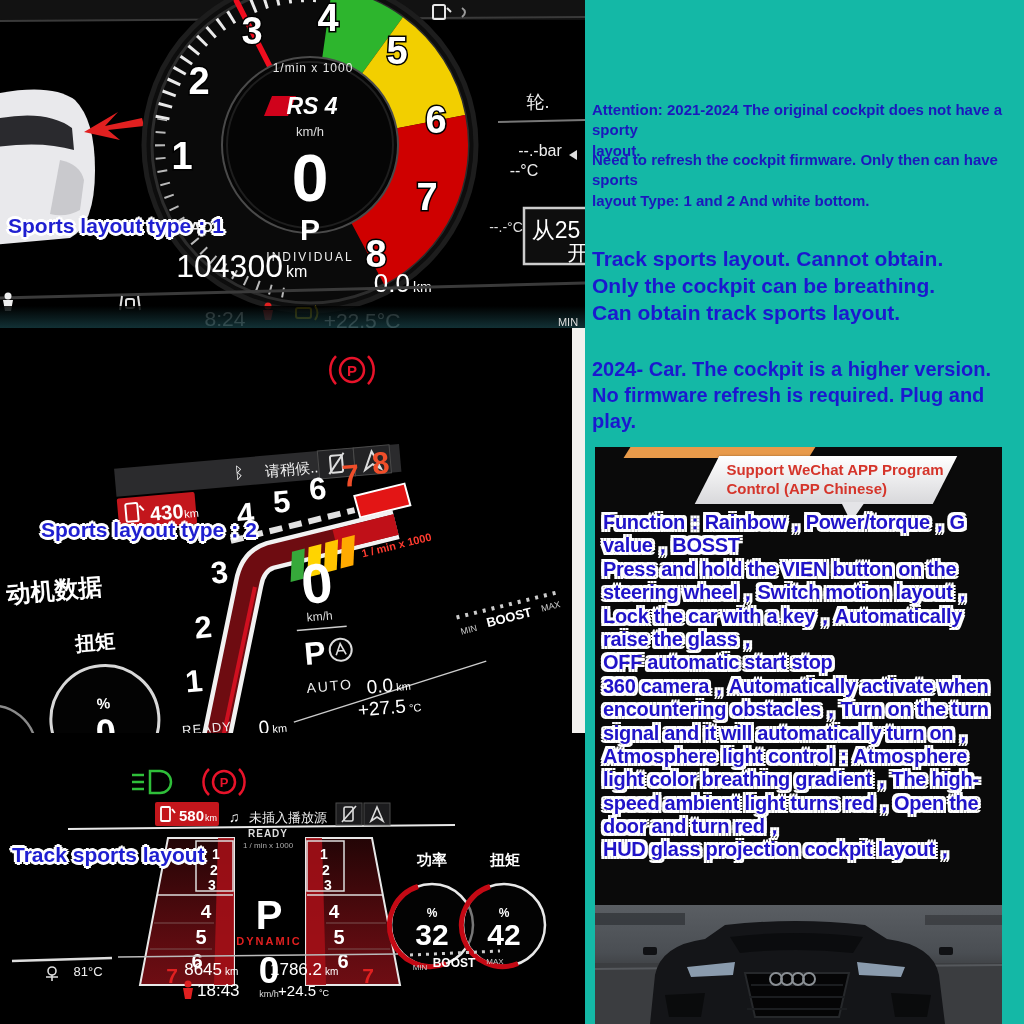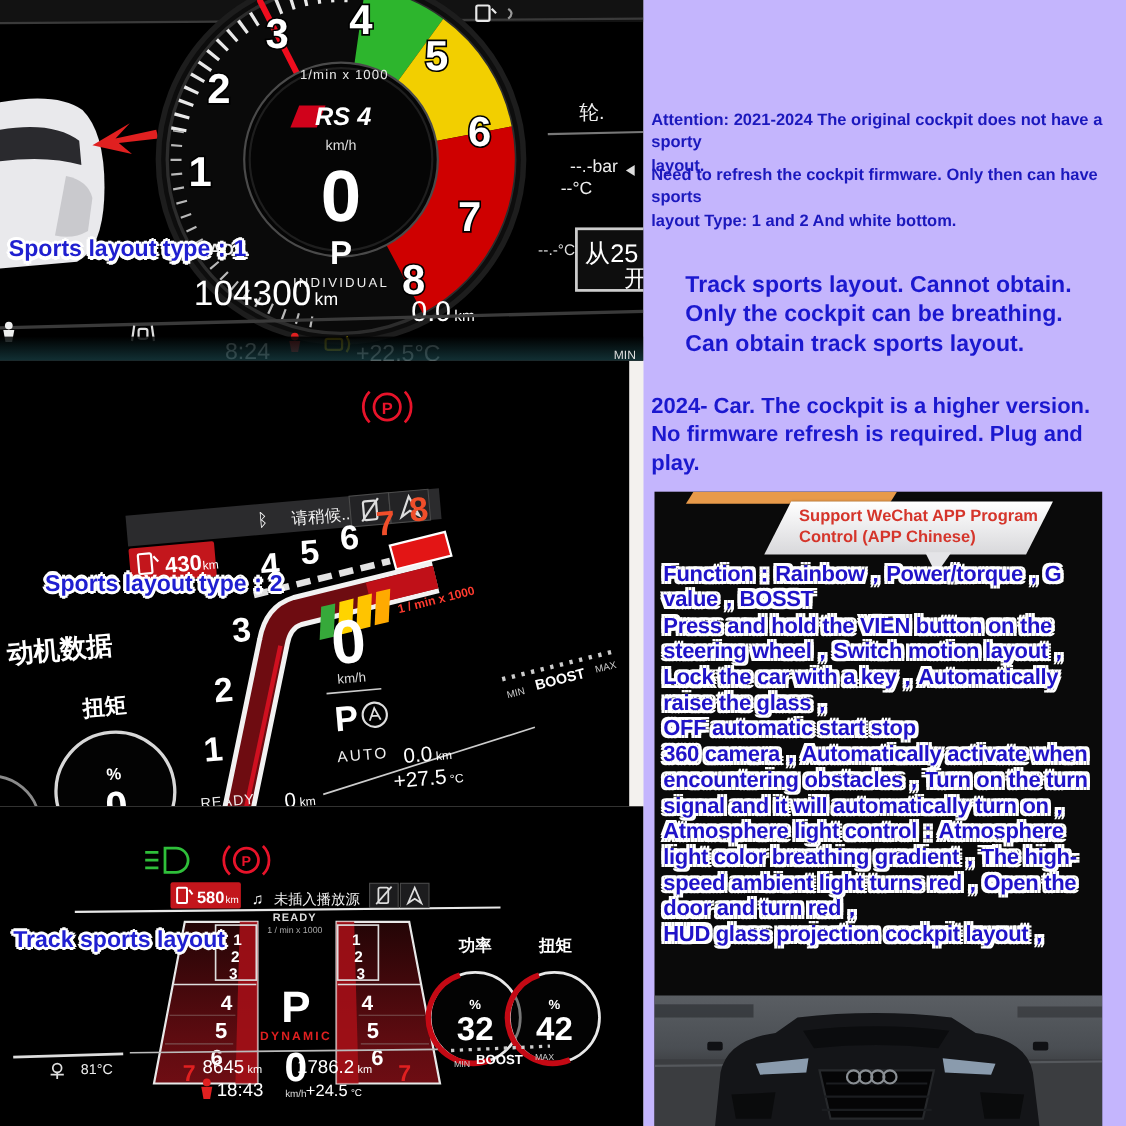--- a/index.html
+++ b/index.html
@@ -4,23 +4,23 @@
 <style>
   html,body{margin:0;padding:0;background:#fff;}
   *{box-sizing:border-box;}
   #canvas{position:relative;width:1024px;height:1024px;overflow:hidden;background:#f3f1ee;font-family:"Liberation Sans",sans-serif;}
   .photo{position:absolute;background:#000;overflow:hidden;}
   #photo1{left:0;top:0;width:585px;height:328px;}
   #photo2{left:0;top:328px;width:572px;height:405px;}
   #photo3{left:0;top:733px;width:585px;height:291px;}
   .lbl{position:absolute;color:#1f1fd0;font-weight:bold;font-size:21px;white-space:nowrap;
        text-shadow:-2px -2px 0 #fff,2px -2px 0 #fff,-2px 2px 0 #fff,2px 2px 0 #fff,0 -3px 0 #fff,0 3px 0 #fff,-3px 0 0 #fff,3px 0 0 #fff;}
-  #rightcol{position:absolute;left:585px;top:0;width:439px;height:1024px;background:#c4b5fd;}
+  #rightcol{position:absolute;left:585px;top:0;width:439px;height:1024px;background:#14b8a6;}
   .para{position:absolute;left:7px;color:#1b18bd;font-weight:bold;font-size:15px;line-height:1.35;width:428px;}
-  .big1{position:absolute;left:7px;top:246px;color:#1b18cf;font-weight:bold;font-size:21px;line-height:1.28;margin-left:31px;}
+  .big1{position:absolute;left:7px;top:246px;color:#1b18cf;font-weight:bold;font-size:21px;line-height:1.28;}
   .big2{position:absolute;left:7px;top:356px;color:#1b18cf;font-weight:bold;font-size:20px;line-height:1.3;}
   #promo{position:absolute;left:595px;top:447px;width:407px;height:577px;background:#0a0a0a;overflow:hidden;}
   #orange-strip{position:absolute;left:32px;top:0;width:185px;height:11px;background:#e89a4a;transform:skewX(-32deg);}
   #bubble{position:absolute;left:112px;top:9px;width:238px;height:48px;background:linear-gradient(180deg,#ffffff,#d8d8db);transform:skewX(-27deg);box-shadow:0 0 2px rgba(0,0,0,.4);}
   #bubble .inner{transform:skewX(27deg);padding:5px 0 0 18px;color:#d5352b;font-weight:bold;font-size:15px;line-height:1.25;}
   #bubble-tail{position:absolute;left:246px;top:55px;width:0;height:0;border-left:10px solid transparent;border-right:14px solid transparent;border-top:20px solid #e4e4e7;}
   #functions{position:absolute;left:8px;top:64px;width:394px;}
   #functions div{color:#2013c8;font-weight:bold;font-size:20px;line-height:1.17;letter-spacing:-0.3px;
        text-shadow:-3px -3px 0 #fff,3px -3px 0 #fff,-3px 3px 0 #fff,3px 3px 0 #fff,0 -3px 0 #fff,0 3px 0 #fff,-3px 0 0 #fff,3px 0 0 #fff,0 0 2px #fff;}
   #carscene{position:absolute;left:0;top:458px;width:407px;height:119px;background:linear-gradient(180deg,#5a5e63 0%,#4a4e53 40%,#3c3e41 55%,#44474a 100%);}

